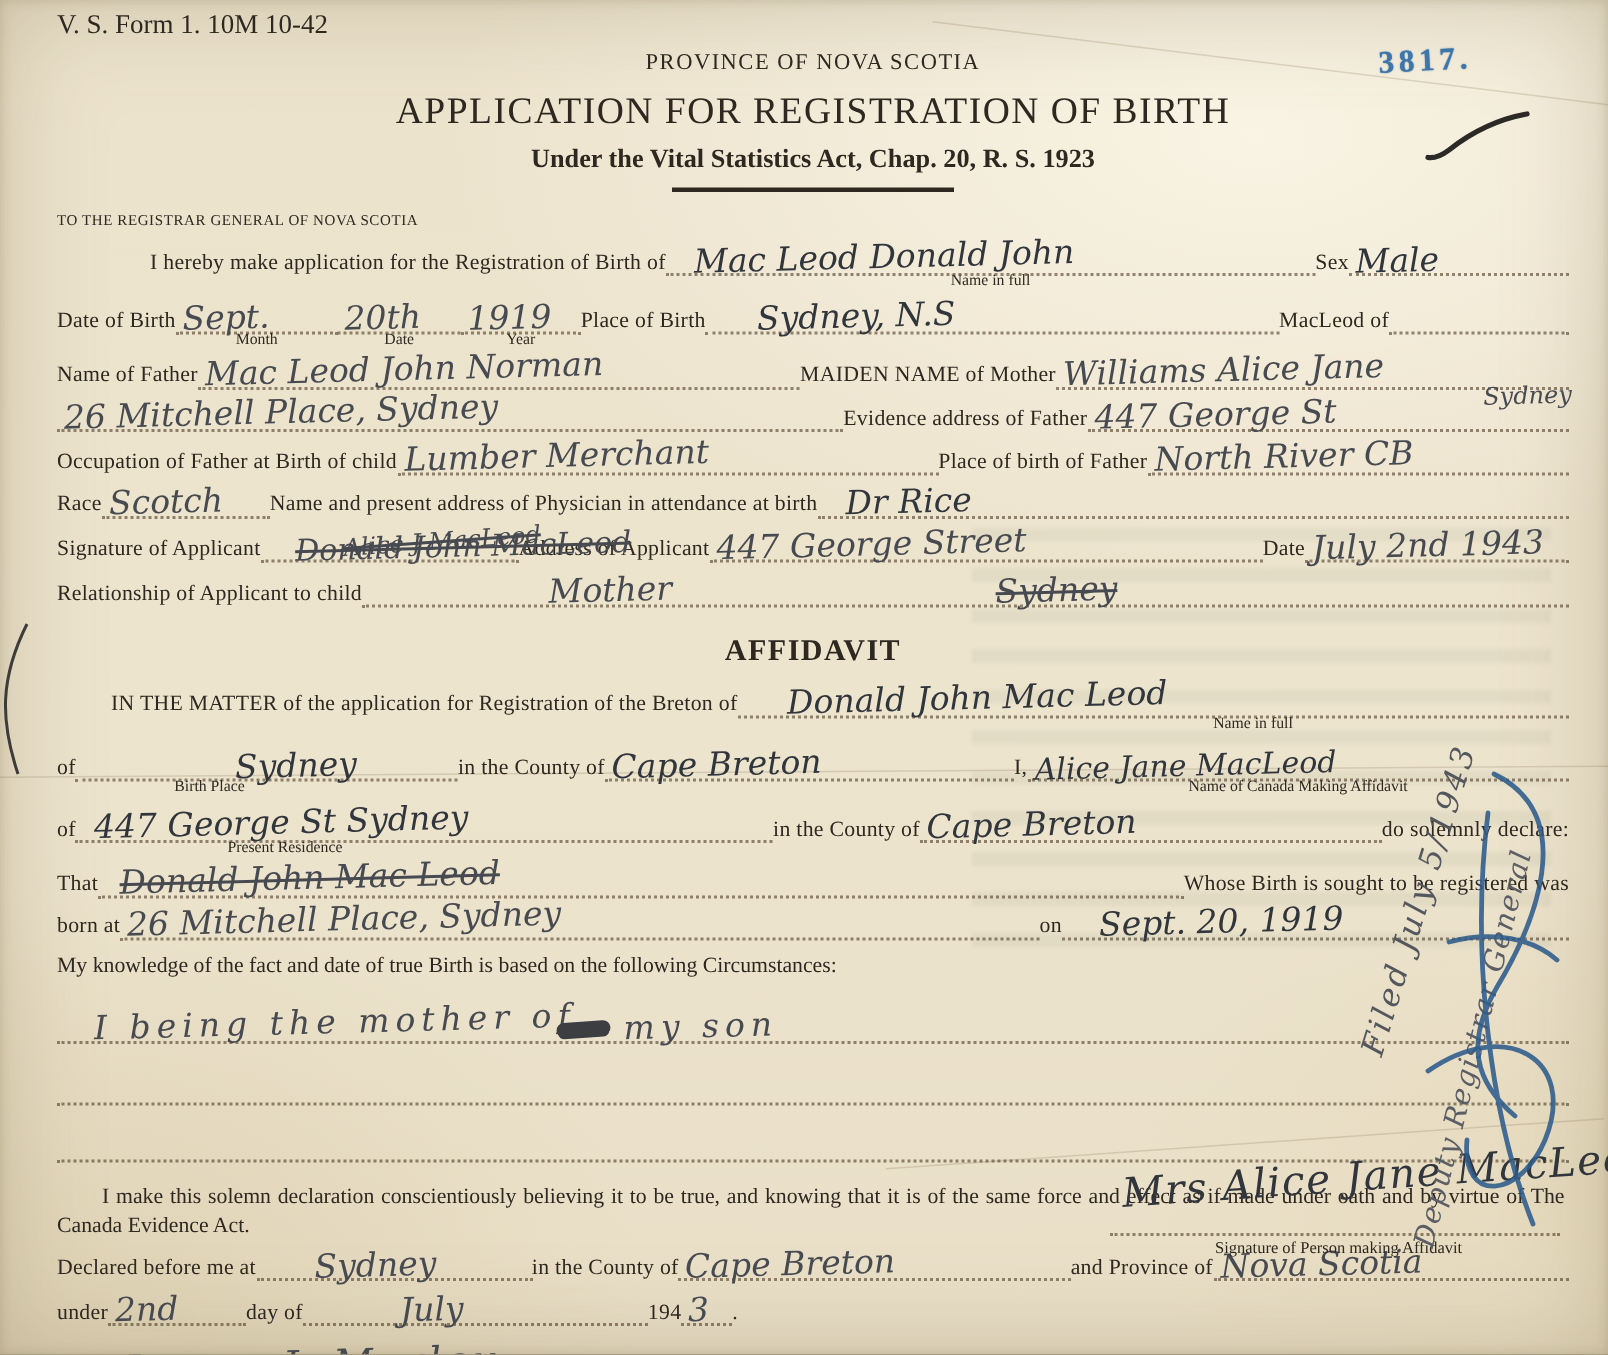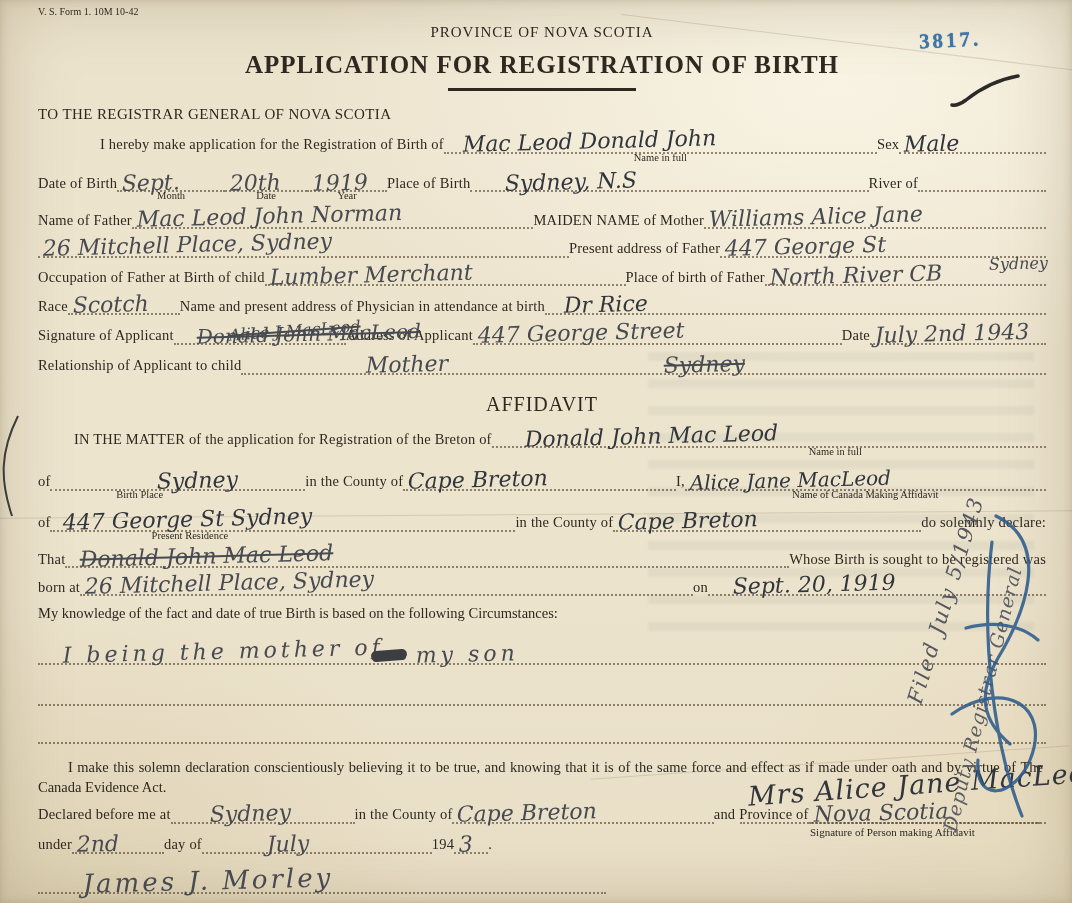--- a/index.html
+++ b/index.html
@@ -17,24 +17,24 @@
   .row{display:flex;align-items:flex-end;white-space:nowrap;font-size:14.5px;line-height:1.2;position:relative}
   .lbl{flex:0 0 auto;letter-spacing:.2px}
   .b{flex:1 1 auto;border-bottom:2px dotted rgba(82,66,44,.62);position:relative;min-height:19px;display:flex;align-items:flex-end}
   .b.fix{flex:0 0 auto}
   .sub{position:absolute;top:100%;left:50%;transform:translateX(-50%);font-size:10.5px;line-height:1.05;white-space:nowrap;color:#2e2820}
   .hw{font-family:"DejaVu Serif",serif;font-style:italic;color:#474a50;font-size:20px;line-height:.85;white-space:nowrap;transform:rotate(-1.5deg);transform-origin:left bottom;position:relative;top:3px;padding:0 5px}
   .hw.ink{color:#31353c}
   .hw.sm{font-size:16px}
   .hw.lg{font-size:22px}
   .strike{text-decoration:line-through;text-decoration-thickness:2px}
-  .hdr-title{font-size:25px;font-weight:bold;letter-spacing:1px;margin-top:10px}
+  .hdr-title{font-size:25px;font-weight:normal;letter-spacing:1px;margin-top:10px}
   .hdr-sub{font-size:17.5px;font-weight:bold;margin-top:6px}
   .hdr-bar{width:188px;height:3px;background:#2e2820;margin:9px auto 0}
-  .affheading{font-size:20px;font-weight:normal;letter-spacing:1px}
+  .affheading{font-size:20px;font-weight:bold;letter-spacing:1px}
   .rot{position:absolute;font-family:"DejaVu Serif",serif;font-style:italic;white-space:nowrap}
   .ghost{position:absolute;left:648px;top:352px;width:386px;height:292px;
     background:repeating-linear-gradient(180deg,rgba(104,116,96,.075) 0 9px,rgba(104,116,96,0) 9px 27px);
     filter:blur(1px);pointer-events:none}
   .crease{position:absolute;height:1px;background:rgba(128,108,76,.22);pointer-events:none}
   .scribble{display:inline-block;width:36px;height:10px;background:#3c3e42;border-radius:5px;transform:rotate(-4deg);margin:0 4px 3px 2px;box-shadow:0 2px 0 -1px #3c3e42}
 </style>
 </head>
 <body>
 
@@ -49,28 +49,29 @@
   <svg style="position:absolute;left:948px;top:72px" width="74" height="38">
     <path d="M4,33 Q10,34 18,28 Q42,9 70,4" fill="none" stroke="#2b2a26" stroke-width="3.5" stroke-linecap="round"></path>
   </svg>
 
   <svg style="position:absolute;left:-4px;top:412px" width="26" height="110">
     <path d="M22,4 C4,40 4,68 16,104" fill="none" stroke="#3d3c38" stroke-width="2"></path>
   </svg>
 
   <div class="content">
 
-    <div class="row" style="font-size:10px">
+    <div class="row" style="font-size:18px">
       <span>V. S. Form 1.   10M 10-42</span>
     </div>
     <div class="center" style="font-size:15px;letter-spacing:1px;margin-top:6px">PROVINCE OF NOVA SCOTIA</div>
     <div class="center hdr-title">APPLICATION FOR REGISTRATION OF BIRTH</div>
+    <div class="center hdr-sub">Under the Vital Statistics Act, Chap. 20, R. S. 1923</div>
     <div class="hdr-bar"></div>
 
-    <div class="row" style="margin-top:14px;font-size:15px;letter-spacing:.4px">
+    <div class="row" style="margin-top:14px;font-size:10px;letter-spacing:.4px">
       <span>TO THE REGISTRAR GENERAL OF NOVA SCOTIA</span>
     </div>
 
     <div class="row" style="margin-top:10px">
       <span class="lbl" style="padding-left:62px">I hereby make application for the Registration of Birth of</span>
       <span class="b" style="flex-grow:2.3">
         <span class="hw ink lg" style="left:14px">Mac Leod Donald John</span>
         <span class="sub">Name in full</span>
       </span>
       <span class="lbl">Sex</span>
@@ -90,40 +91,40 @@
         <span class="sub">Date</span>
       </span>
       <span class="b fix" style="width:80px">
         <span class="hw lg">1919</span>
         <span class="sub">Year</span>
       </span>
       <span class="lbl">Place of Birth</span>
       <span class="b" style="flex-grow:2">
         <span class="hw ink lg" style="left:30px">Sydney, N.S</span>
       </span>
-      <span class="lbl">River of</span>
+      <span class="lbl">MacLeod of</span>
       <span class="b" style="flex-grow:1"></span>
     </div>
 
     <div class="row" style="margin-top:16px">
       <span class="lbl">Name of Father</span>
       <span class="b" style="flex-grow:1.55">
         <span class="hw lg">Mac Leod John Norman</span>
       </span>
       <span class="lbl">MAIDEN NAME of Mother</span>
       <span class="b" style="flex-grow:1.45">
         <span class="hw lg">Williams Alice Jane</span>
       </span>
     </div>
 
     <div class="row" style="margin-top:8px">
       <span class="b" style="flex-grow:1.5">
         <span class="hw lg">26 Mitchell Place, Sydney</span>
       </span>
-      <span class="lbl">Present address of Father</span>
+      <span class="lbl">Evidence address of Father</span>
       <span class="b" style="flex-grow:1">
         <span class="hw lg">447 George St</span>
       </span>
     </div>
 
     <span class="hw sm" style="position:absolute;left:946px;top:252px">Sydney</span>
 
     <div class="row" style="margin-top:8px">
       <span class="lbl">Occupation of Father at Birth of child</span>
       <span class="b" style="flex-grow:1.5">

